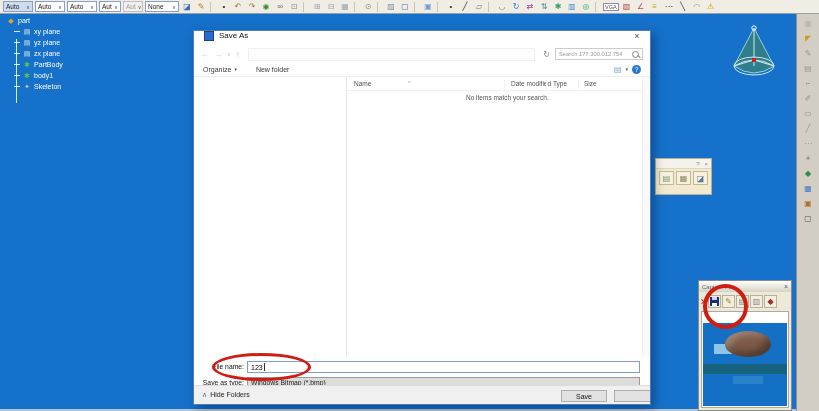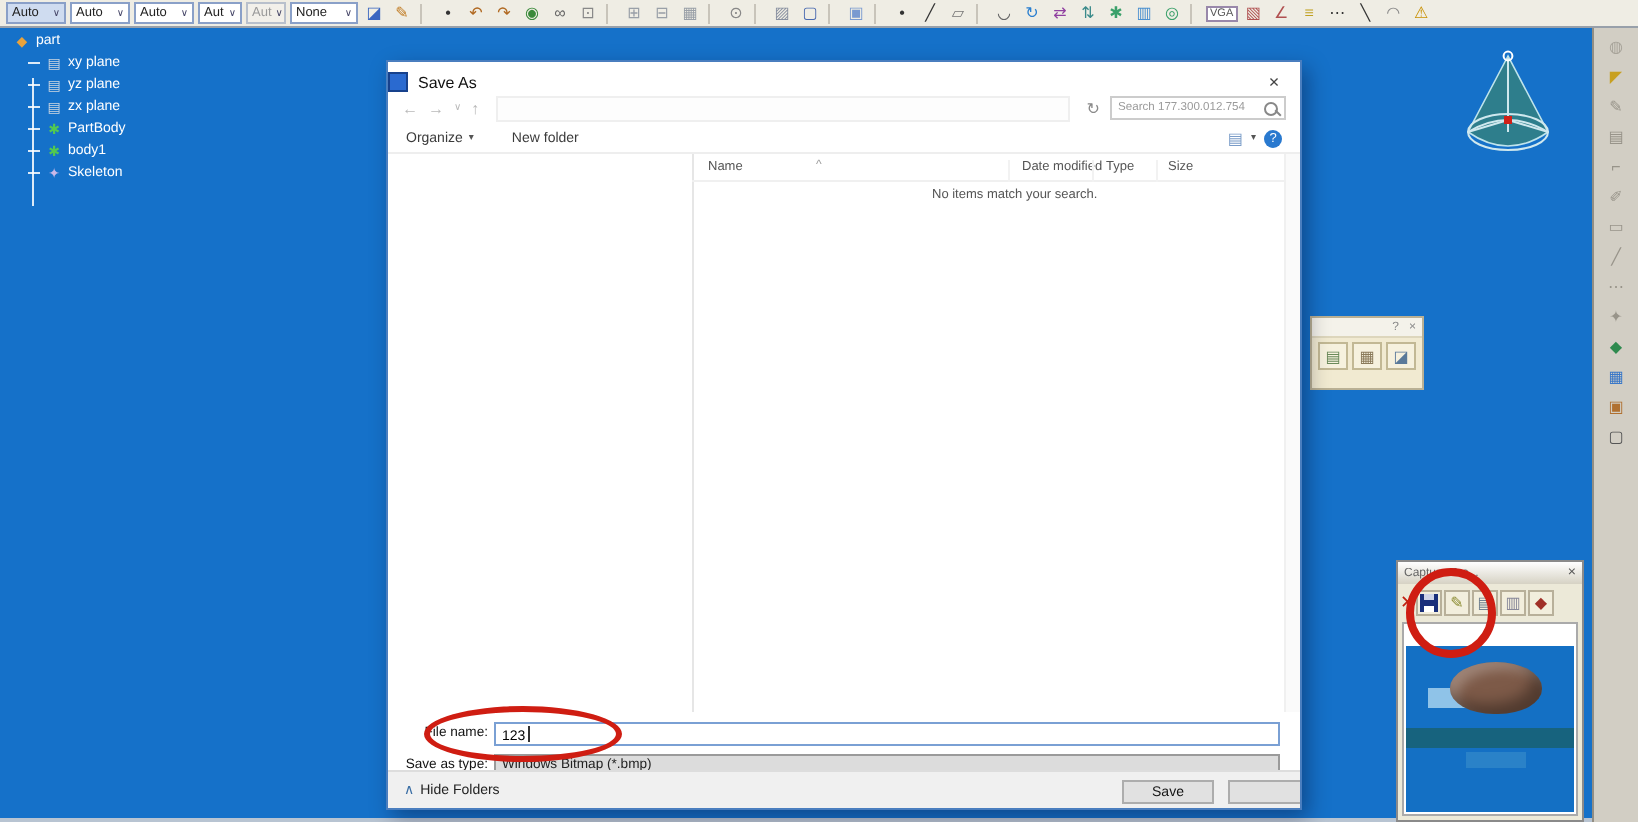--- a/index.html
+++ b/index.html
@@ -25,21 +25,21 @@
   .trow{display:flex;align-items:center;height:11px;color:#fff;font-size:7px;}
   .trow .tic{font-size:7px;width:10px;text-align:center;margin-right:2px;flex:none;}
   .trow.child{margin-left:8px;}
   .stub{width:6px;height:1px;background:rgba(255,255,255,.85);margin-right:2px;flex:none;}
   .treeline{position:absolute;left:10px;top:24px;width:1px;height:64px;background:rgba(255,255,255,.85);}
   .tic-part{color:#e8a23c}.tic-plane{color:#cdd6e0}.tic-body{color:#52c852}.tic-skel{color:#c8b8e8}
 
   
   .savedlg{position:absolute;left:193px;top:30px;width:458px;height:375px;background:#fff;
     border:1px solid #4a7ebf;box-shadow:3px 4px 10px rgba(0,0,30,.35);box-sizing:border-box;overflow:hidden;z-index:10;}
-  .sd-title{height:15px;display:flex;align-items:flex-end;padding-left:0;font-size:8px;color:#111;}
+  .sd-title{height:15px;display:flex;align-items:flex-start;padding-left:10px;font-size:8px;color:#111;}
   .sd-appicon{width:8px;height:8px;background:#2a6ad0;border:1px solid #17418c;margin-right:5px;flex:none;}
   .sd-close{margin-left:auto;width:26px;text-align:center;font-size:9px;color:#444;}
   .sd-nav{height:16px;display:flex;align-items:center;padding:0 7px;color:#b9b9b9;font-size:8px;gap:5px;}
   .addr{flex:1;height:11px;border:1px solid #efefef;background:#fdfdfd;margin:0 3px;}
   .refresh{color:#8a8a8a;font-size:8px;}
   .searchbox{width:88px;height:12px;border:1px solid #ccc;display:flex;align-items:center;
     padding:0 3px;box-sizing:border-box;gap:2px;}
   .searchtext{font-size:5.8px;color:#9a9a9a;flex:1;white-space:nowrap;overflow:hidden;}
   .mag{width:5px;height:5px;border:1px solid #888;border-radius:50%;position:relative;flex:none;}
   .mag::after{content:"";position:absolute;left:4px;top:4px;width:4px;height:1px;background:#888;transform:rotate(45deg);}

